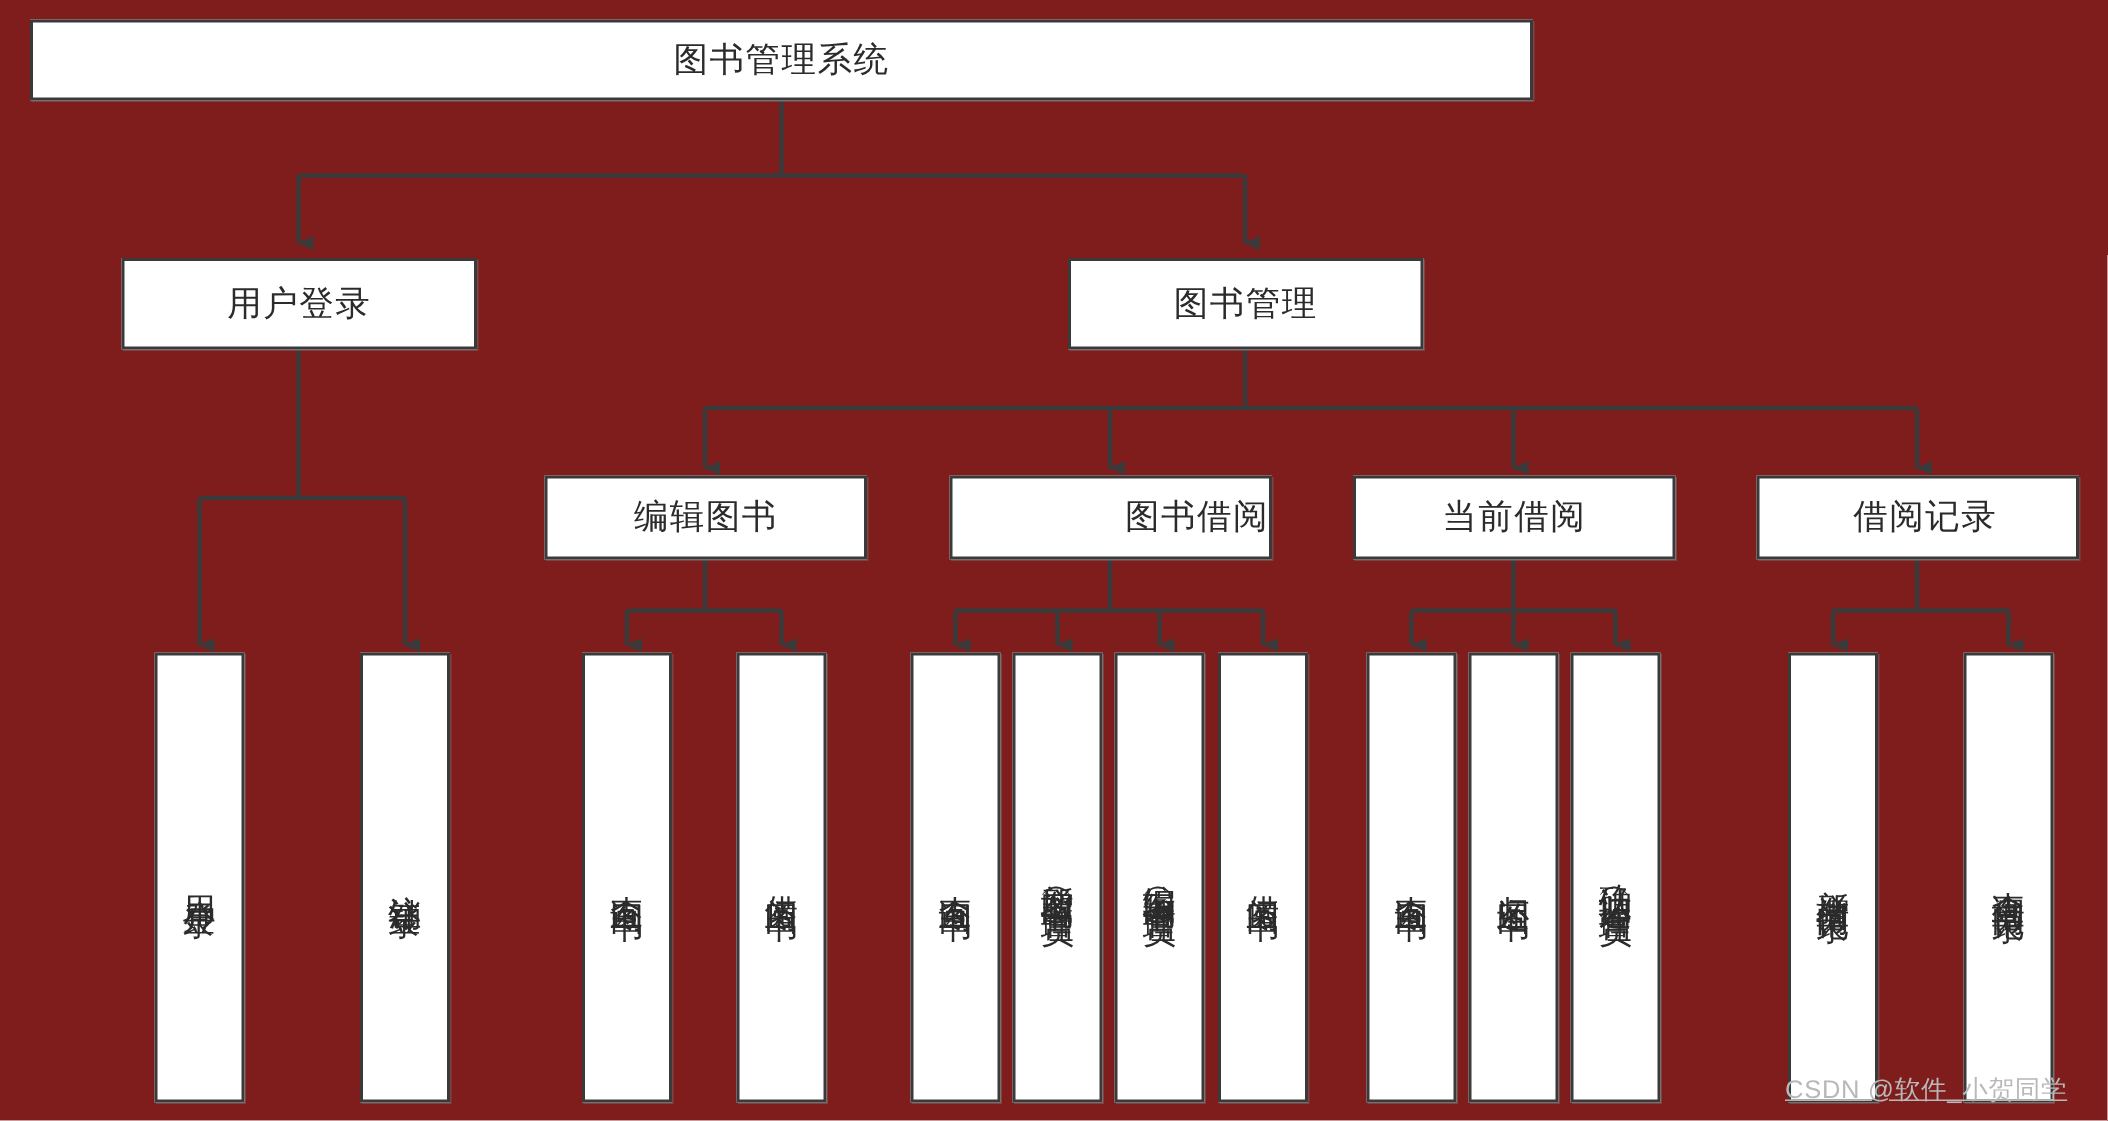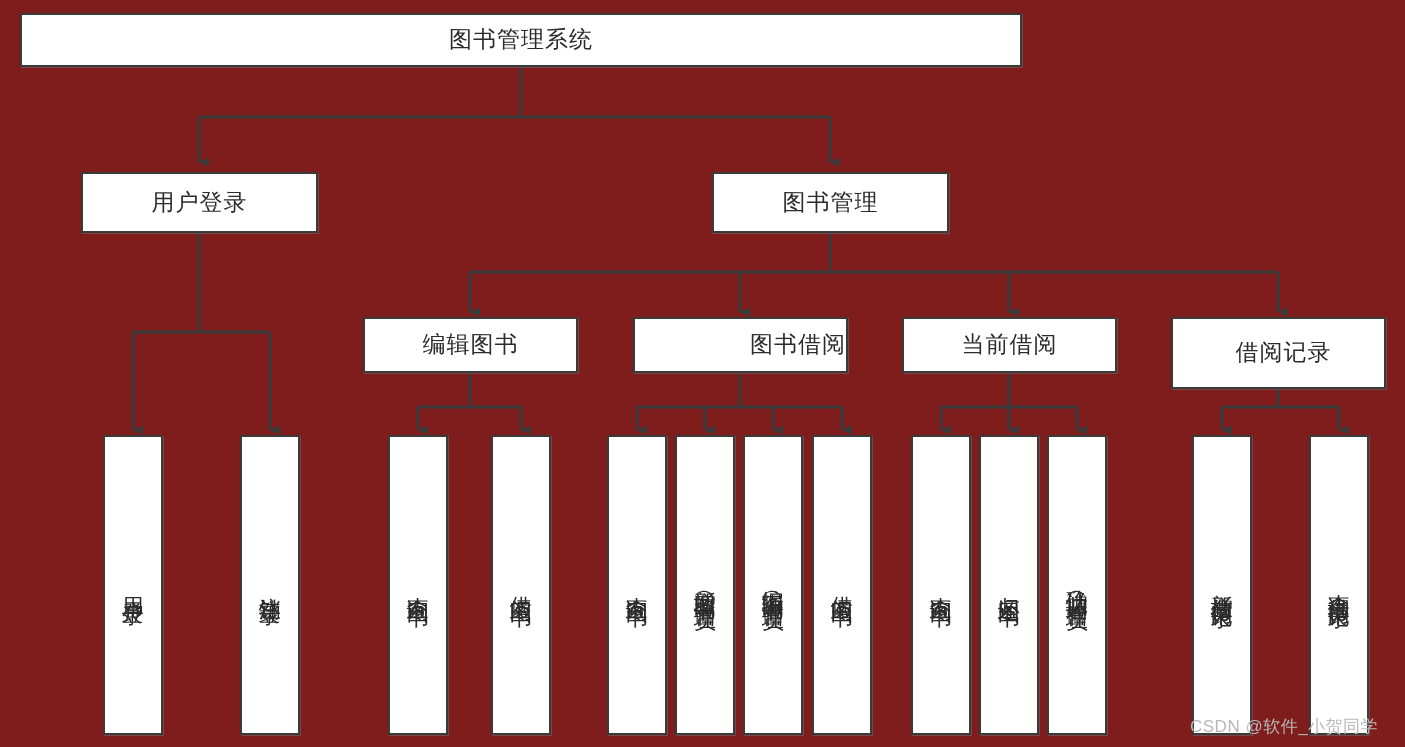--- a/index.html
+++ b/index.html
@@ -56,20 +56,21 @@
     text-orientation: upright;
     display: block;
   }
   .watermark {
     position: absolute;
     font-size: 17px;
     color: #b8b8b8;
     letter-spacing: 0.5px;
     white-space: nowrap;
     user-select: none;
+    text-decoration: underline;
   }
 </style>
 </head>
 <body>
 
 <div id="canvas">
 
   <svg class="connectors" viewBox="0 0 1405 747" xmlns="http://www.w3.org/2000/svg">
     <defs>
       <marker id="arrowhead" markerWidth="9" markerHeight="11" refX="4.5" refY="10" orient="auto" markerUnits="userSpaceOnUse">
@@ -136,21 +137,21 @@
 
   <div class="node horiz" style="left:363px; top:317px; width:215px; height:56px;">
     <span>编辑图书</span>
   </div>
   <div class="node horiz" style="left:633px; top:317px; width:215px; height:56px;justify-content:flex-end;">
     <span>图书借阅</span>
   </div>
   <div class="node horiz" style="left:902px; top:317px; width:215px; height:56px;align-items:center;">
     <span>当前借阅</span>
   </div>
-  <div class="node horiz" style="left:1171px; top:317px; width:215px; height:72px;padding-left:10px;">
+  <div class="node horiz" style="left:1171px; top:317px; width:215px; height:56px;padding-left:10px;">
     <span>借阅记录</span>
   </div>
 
   <div class="node vert" style="left:103px; top:435px; width:60px; height:300px;">
     <span class="vtext">用户登录</span>
   </div>
   <div class="node vert" style="left:240px; top:435px; width:60px; height:300px;">
     <span class="vtext">注销登录</span>
   </div>
 

